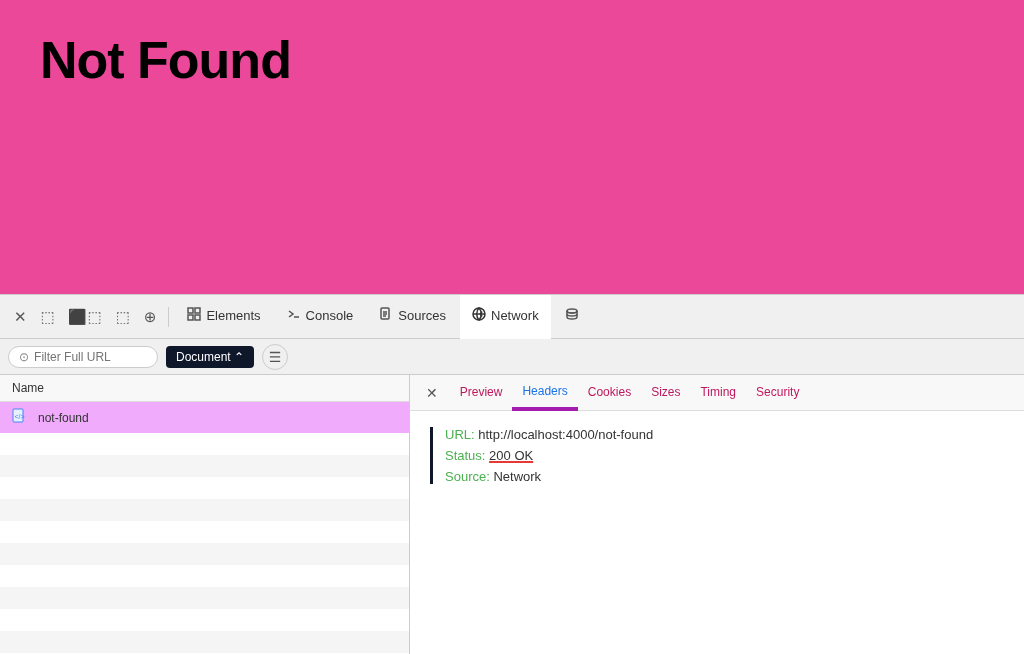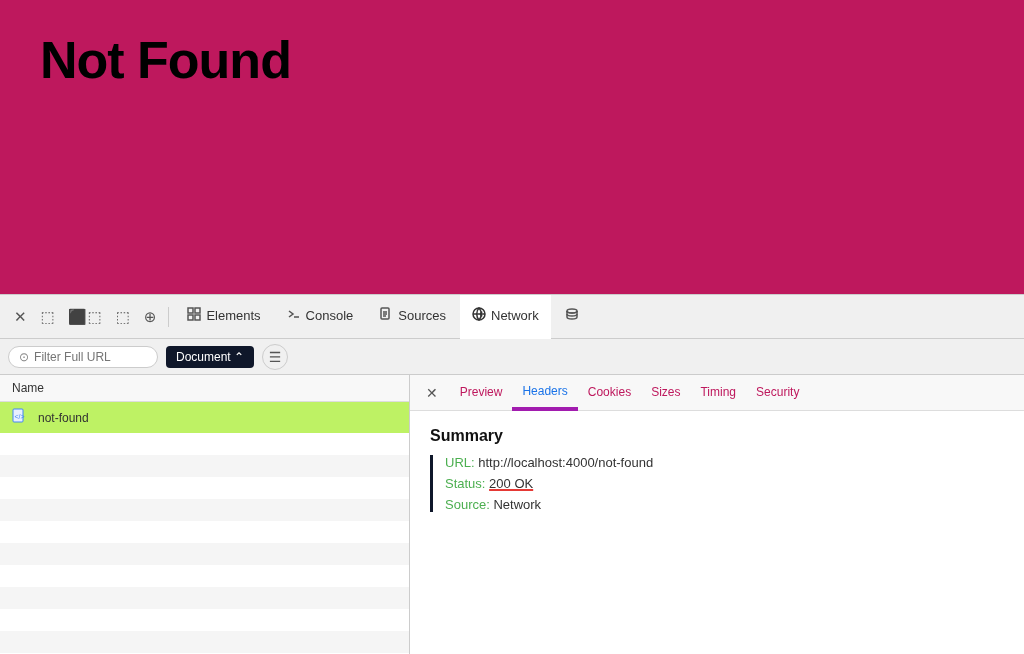--- a/index.html
+++ b/index.html
@@ -9,21 +9,21 @@
       width: 1024px;
       height: 654px;
       overflow: hidden;
       display: flex;
       flex-direction: column;
     }
 
     
     .page-content {
       flex: 1;
-      background: #be185d;
+      background: #ec4899;
       padding: 30px 40px;
       min-height: 0;
     }
 
     .page-title {
       font-size: 52px;
       font-weight: 800;
       color: #000;
       letter-spacing: -1px;
     }
@@ -175,21 +175,21 @@
 
     .request-item {
       display: flex;
       align-items: center;
       padding: 6px 12px;
       gap: 8px;
       font-size: 12px;
       cursor: pointer;
     }
     .request-item.selected {
-      background: #bef264;
+      background: #f0abfc;
     }
 
     .request-icon {
       font-size: 14px;
       color: #555;
       width: 18px;
       flex-shrink: 0;
     }
 
     .request-name {
@@ -435,21 +435,20 @@
         </button>
         <button class="details-tab">
           <span>Timing</span>
         </button>
         <button class="details-tab">
           <span>Security</span>
         </button>
       </div>
 
       <div class="details-content">
-        <div class="summary-title">Summary</div>
         <div class="summary-fields">
 
           <div class="summary-row">
             <span class="field-label">URL:</span>
             <span class="field-value">http://localhost:4000/not-found</span>
           </div>
 
           <div class="summary-row status-row">
             <span class="field-label">Status:</span>
             <span class="field-value status-underline">200 OK</span>

